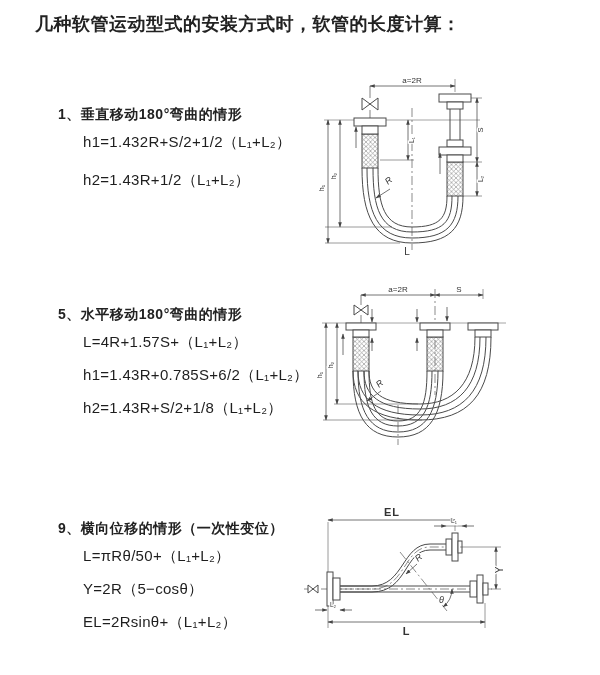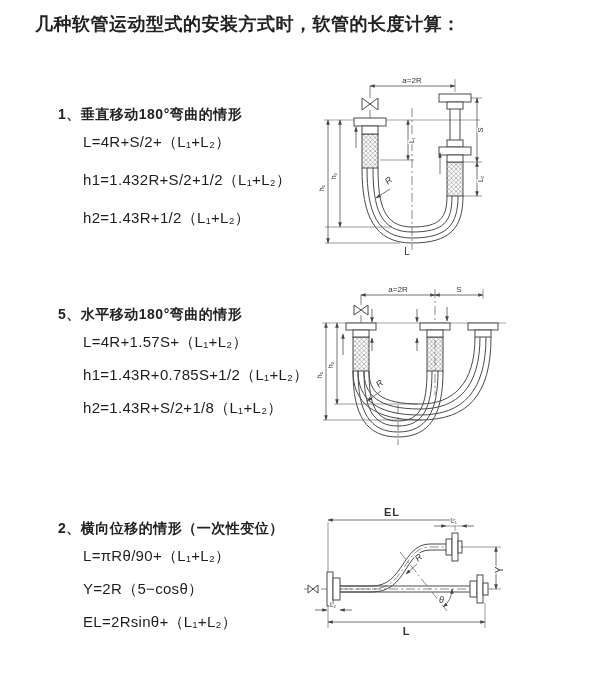--- a/index.html
+++ b/index.html
@@ -18,35 +18,34 @@
   svg{position:absolute;font-family:inherit;}
   svg text{fill:#333;paint-order:stroke;stroke:#fff;stroke-width:2.5px;}
 </style>
 </head>
 <body>
 
 <div class="page-title">几种软管运动型式的安装方式时，软管的长度计算：</div>
 
 <div class="section sec1" style="top:106px">
   <div class="sec-heading">1、垂直移动180°弯曲的情形</div>
-  <div class="formula">L=4R+S/2+（L₁+L₂）</div>
   <div class="formula">h1=1.432R+S/2+1/2（L₁+L₂）</div>
   <div class="formula">h2=1.43R+1/2（L₁+L₂）</div>
 </div>
 
 <div class="section sec2" style="top:306px">
   <div class="sec-heading">5、水平移动180°弯曲的情形</div>
   <div class="formula">L=4R+1.57S+（L₁+L₂）</div>
-  <div class="formula">h1=1.43R+0.785S+1/2（L₁+L₂）</div>
+  <div class="formula">h1=1.43R+0.785S+6/2（L₁+L₂）</div>
   <div class="formula">h2=1.43R+S/2+1/8（L₁+L₂）</div>
 </div>
 
 <div class="section sec3" style="top:520px">
-  <div class="sec-heading">2、横向位移的情形（一次性变位）</div>
-  <div class="formula">L=πRθ/90+（L₁+L₂）</div>
+  <div class="sec-heading">9、横向位移的情形（一次性变位）</div>
+  <div class="formula">L=πRθ/50+（L₁+L₂）</div>
   <div class="formula">Y=2R（5−cosθ）</div>
   <div class="formula">EL=2Rsinθ+（L₁+L₂）</div>
 </div>
 
 <svg width="285" height="195" viewBox="0 0 285 195" style="left:312px;top:70px">
   <defs>
     <marker id="arr1" viewBox="0 0 10 10" refX="9" refY="5" markerWidth="7" markerHeight="7" orient="auto-start-reverse">
       <path d="M0,1.5 L10,5 L0,8.5 z" fill="#454545"></path>
     </marker>
     <pattern id="hatch1" width="4.5" height="4.5" patternUnits="userSpaceOnUse">

